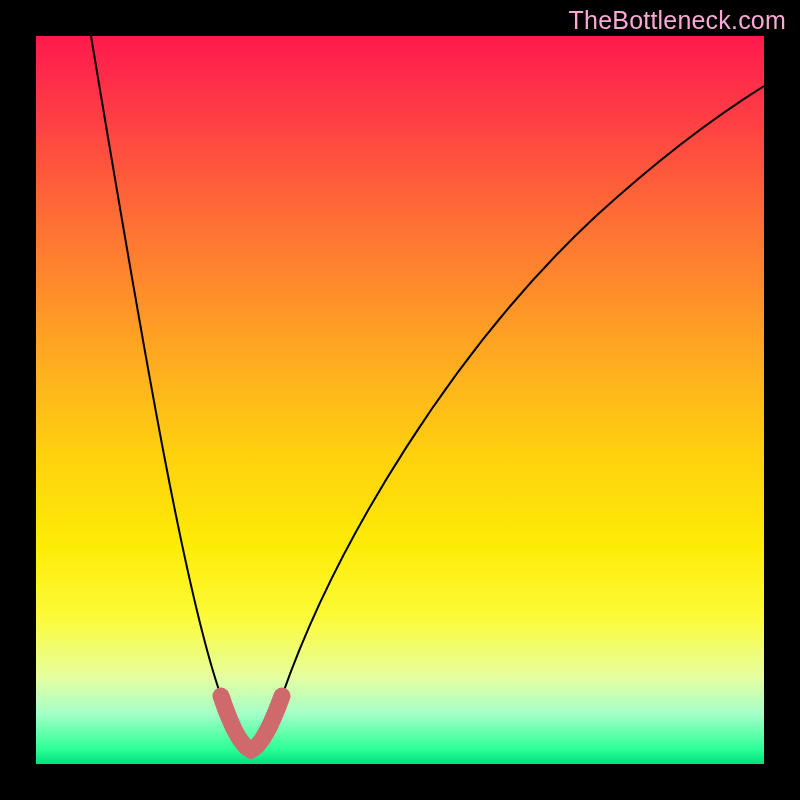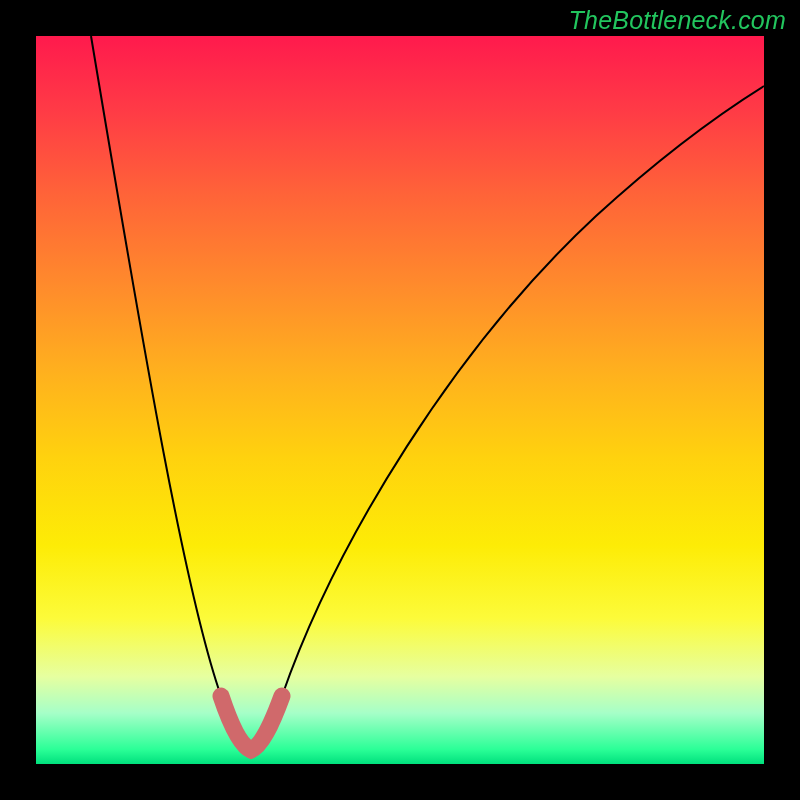--- a/index.html
+++ b/index.html
@@ -38,24 +38,23 @@
       #2BFF97 98%,
       #00e07d 100%
     );
   }
   .watermark {
     position: absolute;
     top: 6px;
     right: 14px;
     font-family: Arial, Helvetica, sans-serif;
     font-size: 25px;
-    color: #22c55e;
+    color: #f9a8d4;
     letter-spacing: 0.2px;
     user-select: none;
-    font-style: italic;
   }
   svg.curve {
     position: absolute;
     left: 0;
     top: 0;
     width: 728px;
     height: 728px;
     overflow: visible;
   }
 </style>

